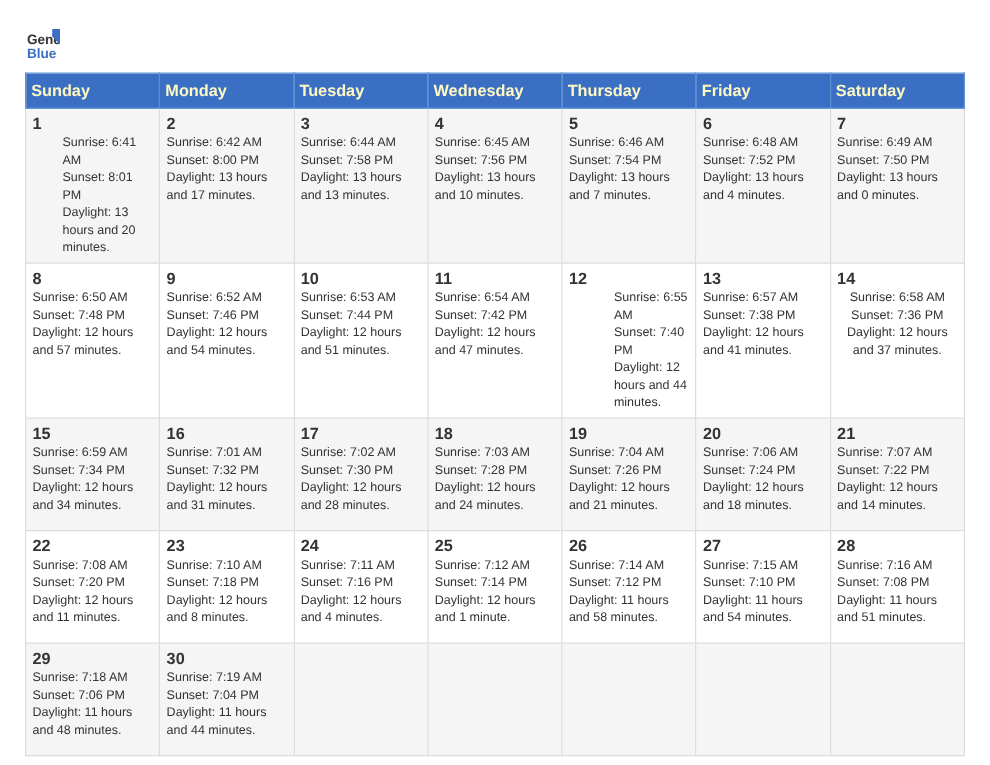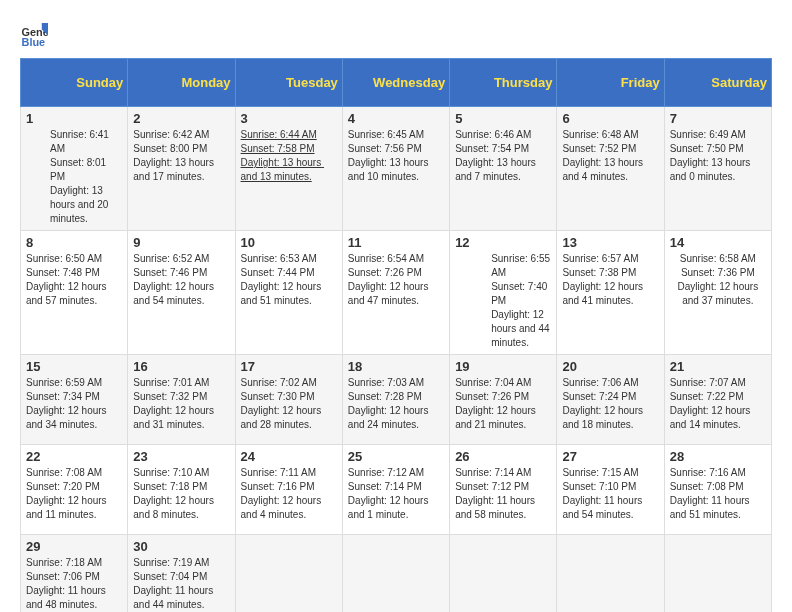--- a/index.html
+++ b/index.html
@@ -44,25 +44,25 @@
       font-size: 14px;
       color: #555;
     }
     .calendar {
       width: 100%;
       border-collapse: collapse;
       table-layout: fixed;
     }
     .calendar th {
       background: #3a6fc4;
-      color: #fde047;
+      color: #fef9c3;
       font-size: 13px;
       font-weight: bold;
-      padding: 16px 4px;
-      text-align: right;
+      padding: 6px 4px;
+      text-align: left;
       border: 1px solid #5a8fd4;
     }
     .calendar td {
       vertical-align: top;
       padding: 4px 5px;
       font-size: 10px;
       color: #333;
       border: 1px solid #ddd;
       min-height: 80px;
       height: 90px;
@@ -131,21 +131,21 @@
 Daylight: 13 hours and 20 minutes.</div>
         </td>
         <td>
           <span class="day-num">2</span>
           <div class="day-info" style="white-space: pre-wrap;">Sunrise: 6:42 AM
 Sunset: 8:00 PM
 Daylight: 13 hours and 17 minutes.</div>
         </td>
         <td>
           <span class="day-num">3</span>
-          <div class="day-info" style="white-space: pre-wrap; text-decoration: underline;">Sunrise: 6:44 AM
+          <div class="day-info" style="white-space: pre-wrap;">Sunrise: 6:44 AM
 Sunset: 7:58 PM
 Daylight: 13 hours and 13 minutes.</div>
         </td>
         <td>
           <span class="day-num">4</span>
           <div class="day-info" style="white-space: pre-wrap;">Sunrise: 6:45 AM
 Sunset: 7:56 PM
 Daylight: 13 hours and 10 minutes.</div>
         </td>
         <td>
@@ -182,21 +182,21 @@
         </td>
         <td>
           <span class="day-num">10</span>
           <div class="day-info" style="white-space: pre-wrap;">Sunrise: 6:53 AM
 Sunset: 7:44 PM
 Daylight: 12 hours and 51 minutes.</div>
         </td>
         <td>
           <span class="day-num">11</span>
           <div class="day-info" style="white-space: pre-wrap;">Sunrise: 6:54 AM
-Sunset: 7:26 PM
+Sunset: 7:42 PM
 Daylight: 12 hours and 47 minutes.</div>
         </td>
         <td>
           <span class="day-num">12</span>
           <div class="day-info" style="white-space: pre-wrap; margin-left: 36px;">Sunrise: 6:55 AM
 Sunset: 7:40 PM
 Daylight: 12 hours and 44 minutes.</div>
         </td>
         <td>
           <span class="day-num">13</span>

